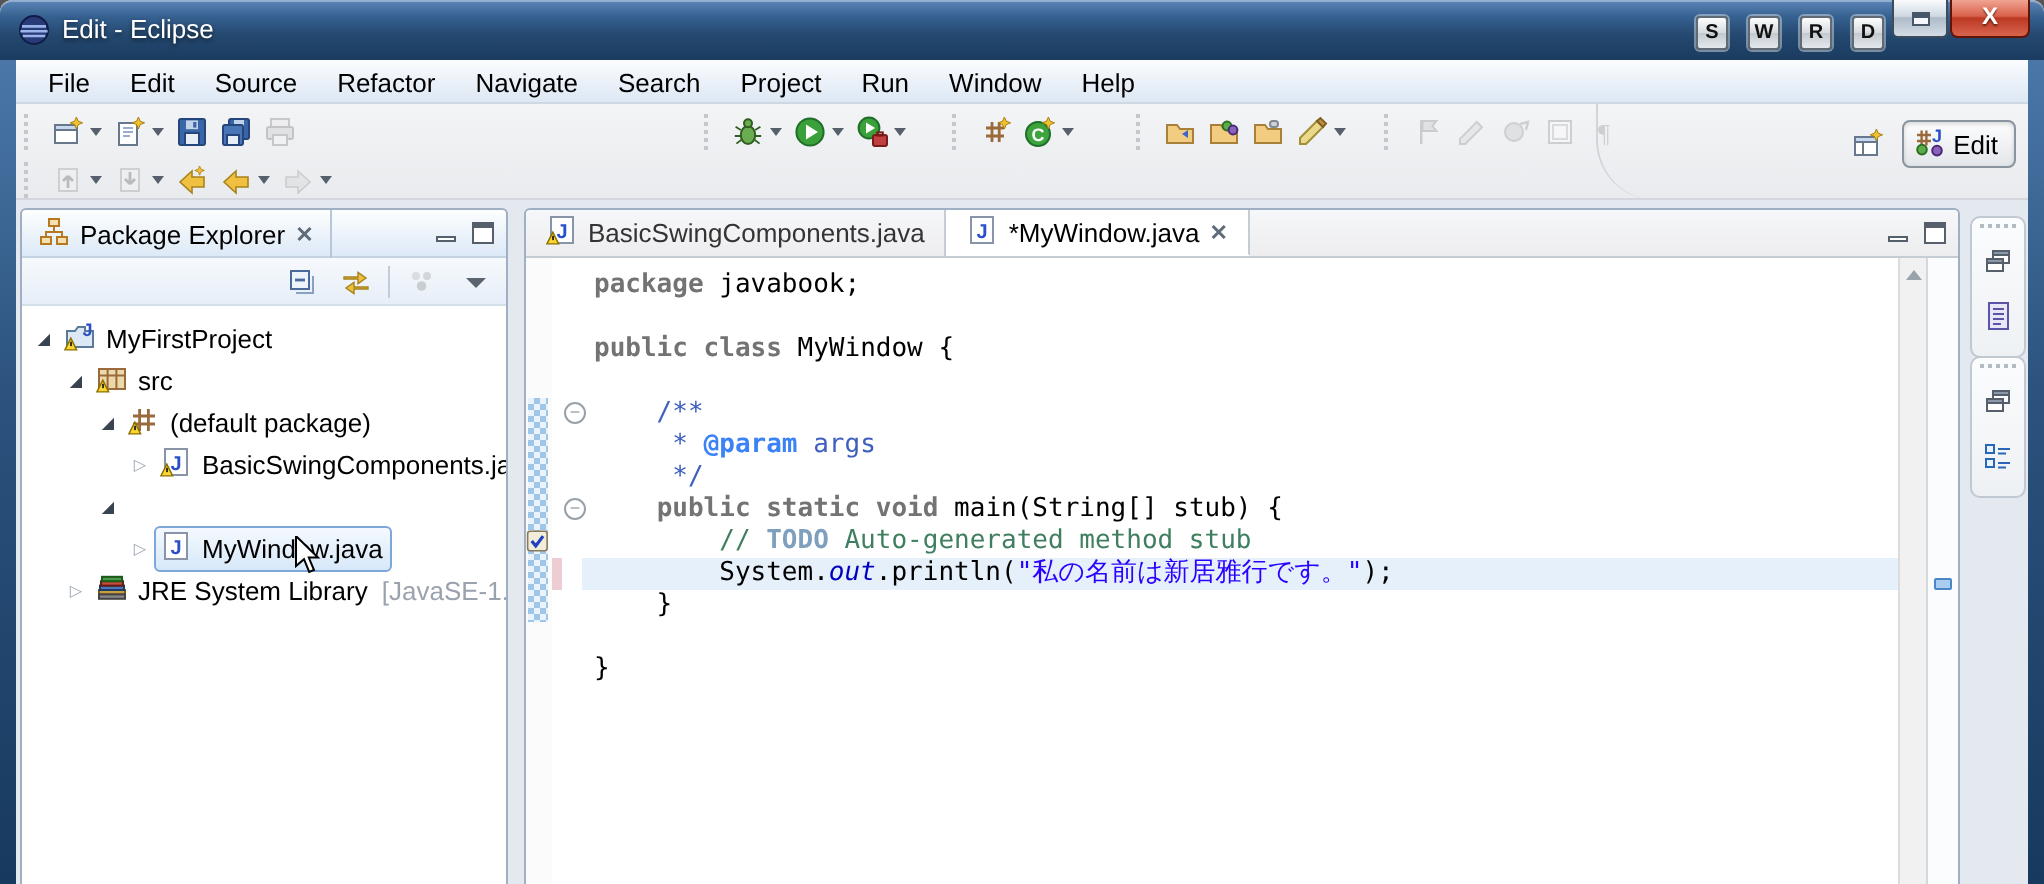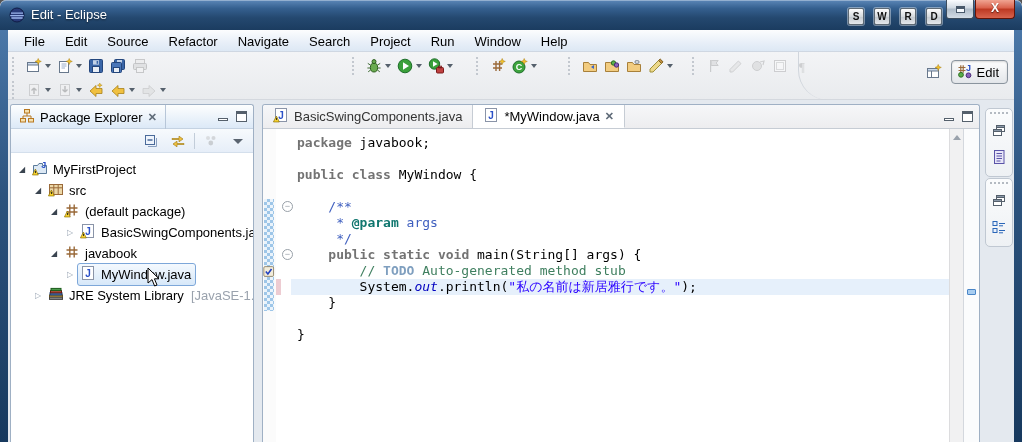--- a/index.html
+++ b/index.html
@@ -126,21 +126,21 @@
   .fold-marker {
     position:absolute; left:19px; width:11px; height:11px; border:1px solid #98a0a8; border-radius:50%;
     background:#fff; color:#98a0a8; font-size:9px; line-height:9px; text-align:center;
   }
   #current-line { position:absolute; left:28px; right:30px; height:16px; background:#e6f0fb; }
   #code { position:absolute; left:34px; top:6px; font-family:"DejaVu Sans Mono", monospace; font-size:13px; line-height:16px; }
   .code-line { height:16px; white-space:pre; position:relative; }
   .k { color:#737373; font-weight:bold; }
   .p { color:#000; }
   .jd { color:#3f5fbf; }
-  .jt { color:#0f766e; font-weight:bold; }
+  .jt { color:#3b82f6; font-weight:bold; }
   .c { color:#3f7f5f; }
   .ct { color:#7f9fbf; font-weight:bold; }
   .s { color:#2a00ff; }
   .sf { color:#0000c0; font-style:italic;margin-top:48px; }
   #edit-scroll { position:absolute; right:16px; top:0; bottom:0; width:14px; background:#f1f1f2; border-left:1px solid #dcdcde; }
   #edit-scroll .up { width:0; height:0; border-left:4px solid transparent; border-right:4px solid transparent; border-bottom:5px solid #9aa2ac; margin:6px auto 0; }
   #overview-ruler { position:absolute; right:0; top:0; bottom:0; width:16px; background:#fbfcfd; border-left:1px solid #d4d8de; }
   #overview-marker { position:absolute; left:3px; width:9px; height:6px; background:#a8cdf0; border:1px solid #4a86c8; border-radius:1px; }
 
   
@@ -547,26 +547,20 @@
                     <g transform="translate(0,1) scale(0.9)">
                       <path d="M.5 15.5L3.8 9l3.2 6.5z" fill="#fbd531" stroke="#8c7000" stroke-width=".8"></path>
                       <rect x="3.4" y="11" width="1" height="2.4" fill="#222"></rect>
                     </g>
                   </svg></span>
                 <span class="t-label">BasicSwingComponents.java</span>
               </span>
             </div>
             <div class="tree-row" style="padding-left: 36px;">
               <span class="twisty">◢</span>
-              <span class="row-inner">
-                <span class="t-icon"><svg width="16" height="16" viewBox="0 0 16 16">
-                    <path d="M2.5 6h11M2.5 10h11M5.8 2.5v11M10.2 2.5v11" stroke="#9a6a3a" stroke-width="1.4"></path>
-                  </svg></span>
-                <span class="t-label">javabook</span>
-              </span>
             </div>
             <div class="tree-row" style="padding-left: 52px;">
               <span class="twisty closed">▷</span>
               <span class="row-inner sel">
                 <span class="t-icon"><svg width="16" height="16" viewBox="0 0 16 16">
                     <rect x="2.5" y="1.5" width="11" height="13" fill="#fff" stroke="#8a94a8"></rect>
                     <text x="8" y="12" font-size="10" font-weight="bold" fill="#2a50c8" text-anchor="middle" font-family="sans-serif">J</text>
                   </svg></span>
                 <span class="t-label">MyWindow.java</span>
               </span>
@@ -624,21 +618,21 @@
               </svg></span>
           <div id="current-line" style="top: 150px;"></div>
           <div id="code">
               <div class="code-line"><span class="k">package</span><span class="p"> javabook;</span></div>
               <div class="code-line"></div>
               <div class="code-line"><span class="k">public</span><span class="p"> </span><span class="k">class</span><span class="p"> MyWindow {</span></div>
               <div class="code-line"></div>
               <div class="code-line"><span class="jd">    /**</span></div>
               <div class="code-line"><span class="jd">     * </span><span class="jt">@param</span><span class="jd"> args</span></div>
               <div class="code-line"><span class="jd">     */</span></div>
-              <div class="code-line"><span class="p">    </span><span class="k">public</span><span class="p"> </span><span class="k">static</span><span class="p"> </span><span class="k">void</span><span class="p"> main(String[] args) {</span></div>
+              <div class="code-line"><span class="p">    </span><span class="k">public</span><span class="p"> </span><span class="k">static</span><span class="p"> </span><span class="k">void</span><span class="p"> main(String[] stub) {</span></div>
               <div class="code-line"><span class="c">        // </span><span class="ct">TODO</span><span class="c"> Auto-generated method stub</span></div>
               <div class="code-line"><span class="p">        System.</span><span class="sf">out</span><span class="p">.println(</span><span class="s">"私の名前は新居雅行です。"</span><span class="p">);</span></div>
               <div class="code-line"><span class="p">    }</span></div>
               <div class="code-line"></div>
               <div class="code-line"><span class="p">}</span></div>
             </div>
           <div id="edit-scroll">
               <div class="up"></div>
             </div>
           <div id="overview-ruler">

